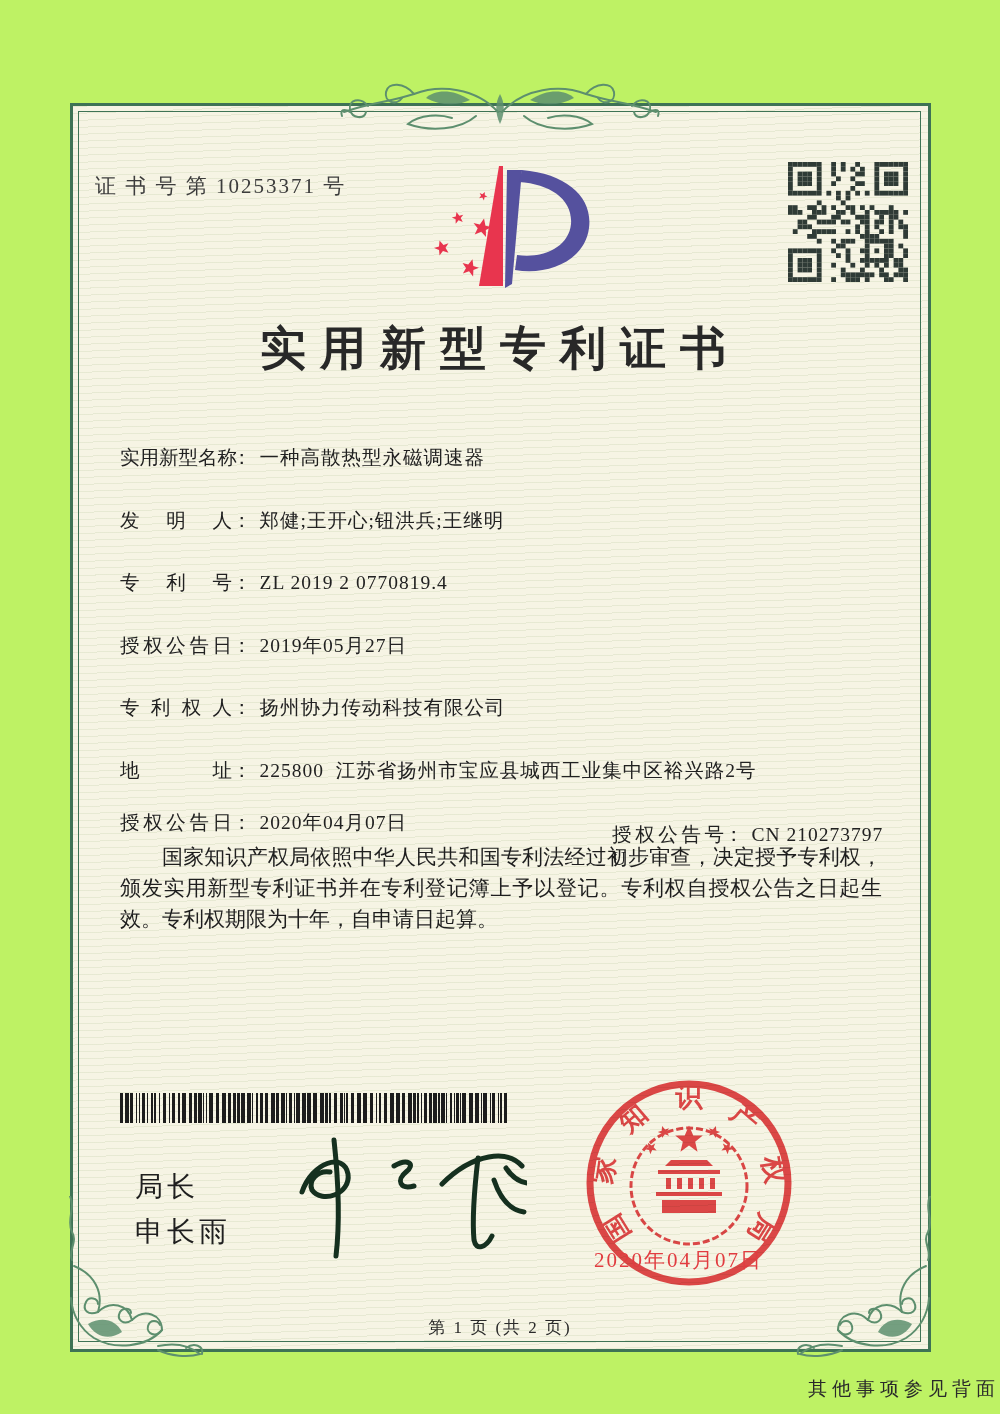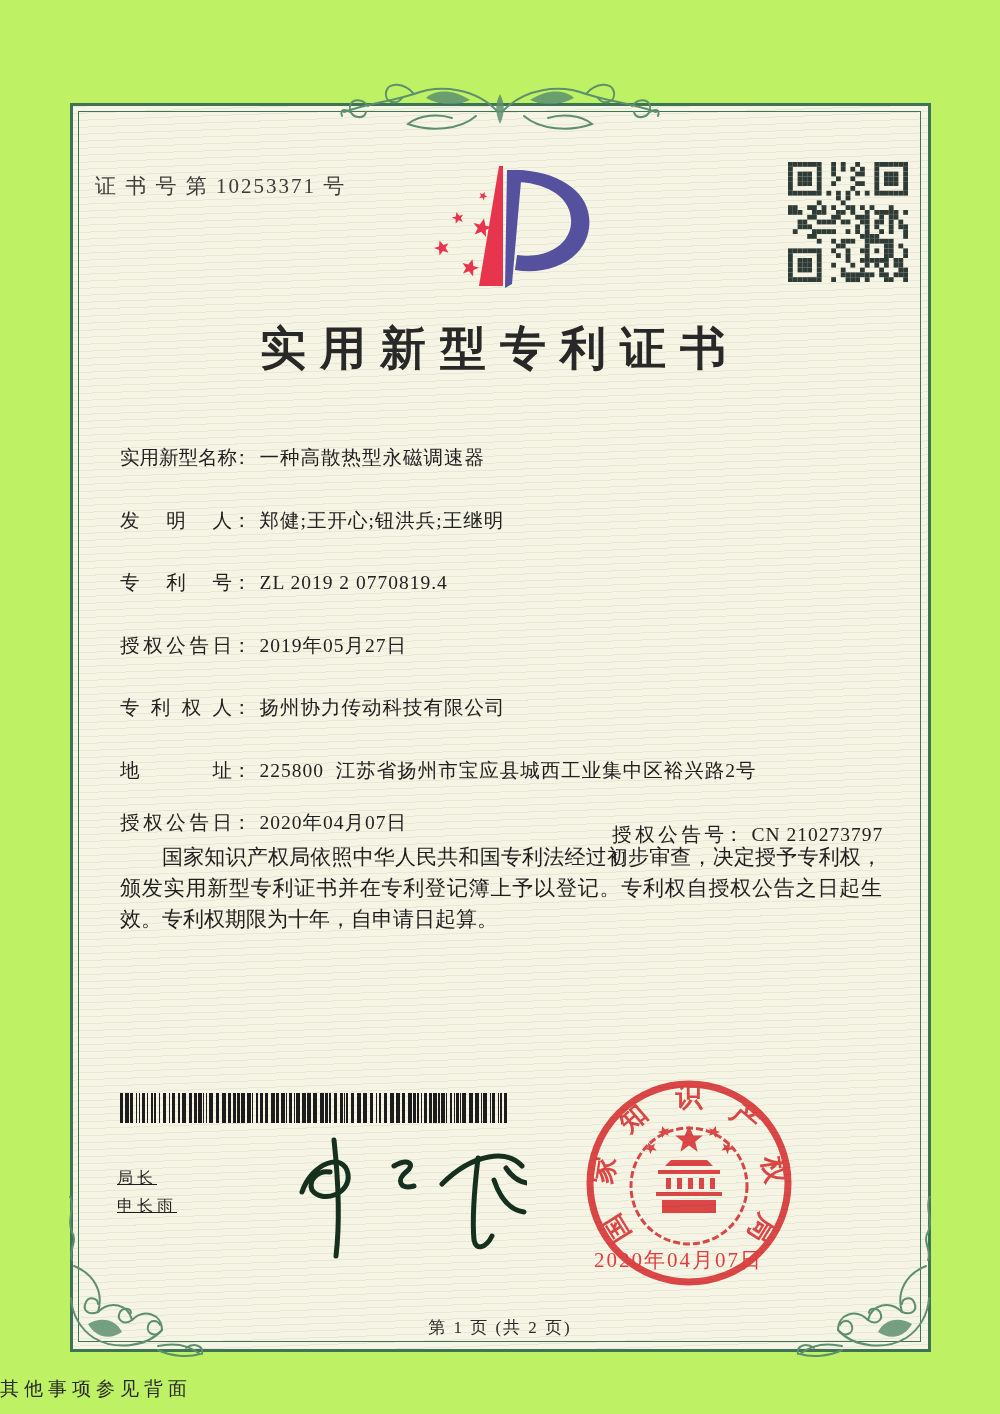--- a/index.html
+++ b/index.html
@@ -36,31 +36,31 @@
   .fcolon{display:inline-block;margin-right:8px;}
   .fvalue{white-space:pre-wrap;letter-spacing:1px;}
   .grant-right{position:absolute;left:492px;top:0;margin-top:12px;}
 
   .paras{position:absolute;left:120px;top:842px;width:762px;font-size:21px;line-height:31px;
     text-align:justify;color:#1e1e1e;}
   .paras p{margin:0;text-indent:2em;}
 
   .barcode{position:absolute;left:120px;top:1093px;width:392px;height:30px;}
 
-  .officer{position:absolute;left:117px;top:1168px;font-size:16px;letter-spacing:4px;color:#1f1f1f;text-decoration:underline;}
+  .officer{position:absolute;left:135px;top:1168px;font-size:28px;letter-spacing:4px;color:#1f1f1f;}
   .officer .name{margin-top:7px;}
 
   .signature{position:absolute;left:282px;top:1122px;width:245px;height:140px;}
 
   .seal{position:absolute;left:580px;top:1074px;width:218px;height:218px;opacity:.93;mix-blend-mode:multiply;}
   .seal-date{position:absolute;left:594px;top:1246px;font-size:21px;letter-spacing:2px;color:var(--seal-red);
     font-weight:500;}
 
   .pageinfo{position:absolute;left:0;top:1316px;width:100%;text-align:center;font-size:17px;letter-spacing:2px;color:#2a2a2a;}
-  .backnote{position:absolute;left:0;top:1376px;width:100%;text-align:left;font-size:19px;letter-spacing:5px;color:#2a2a2a;}
+  .backnote{position:absolute;left:0;top:1376px;width:100%;text-align:right;font-size:19px;letter-spacing:5px;color:#2a2a2a;}
 
   .orn{position:absolute;}
   .orn path{fill:none;stroke:var(--ornament-green);stroke-width:2;stroke-linecap:round;}
   .orn .leaf{fill:var(--ornament-green);stroke:none;opacity:.85;}
 </style>
 </head>
 <body>
 
 <div class="page">
 

